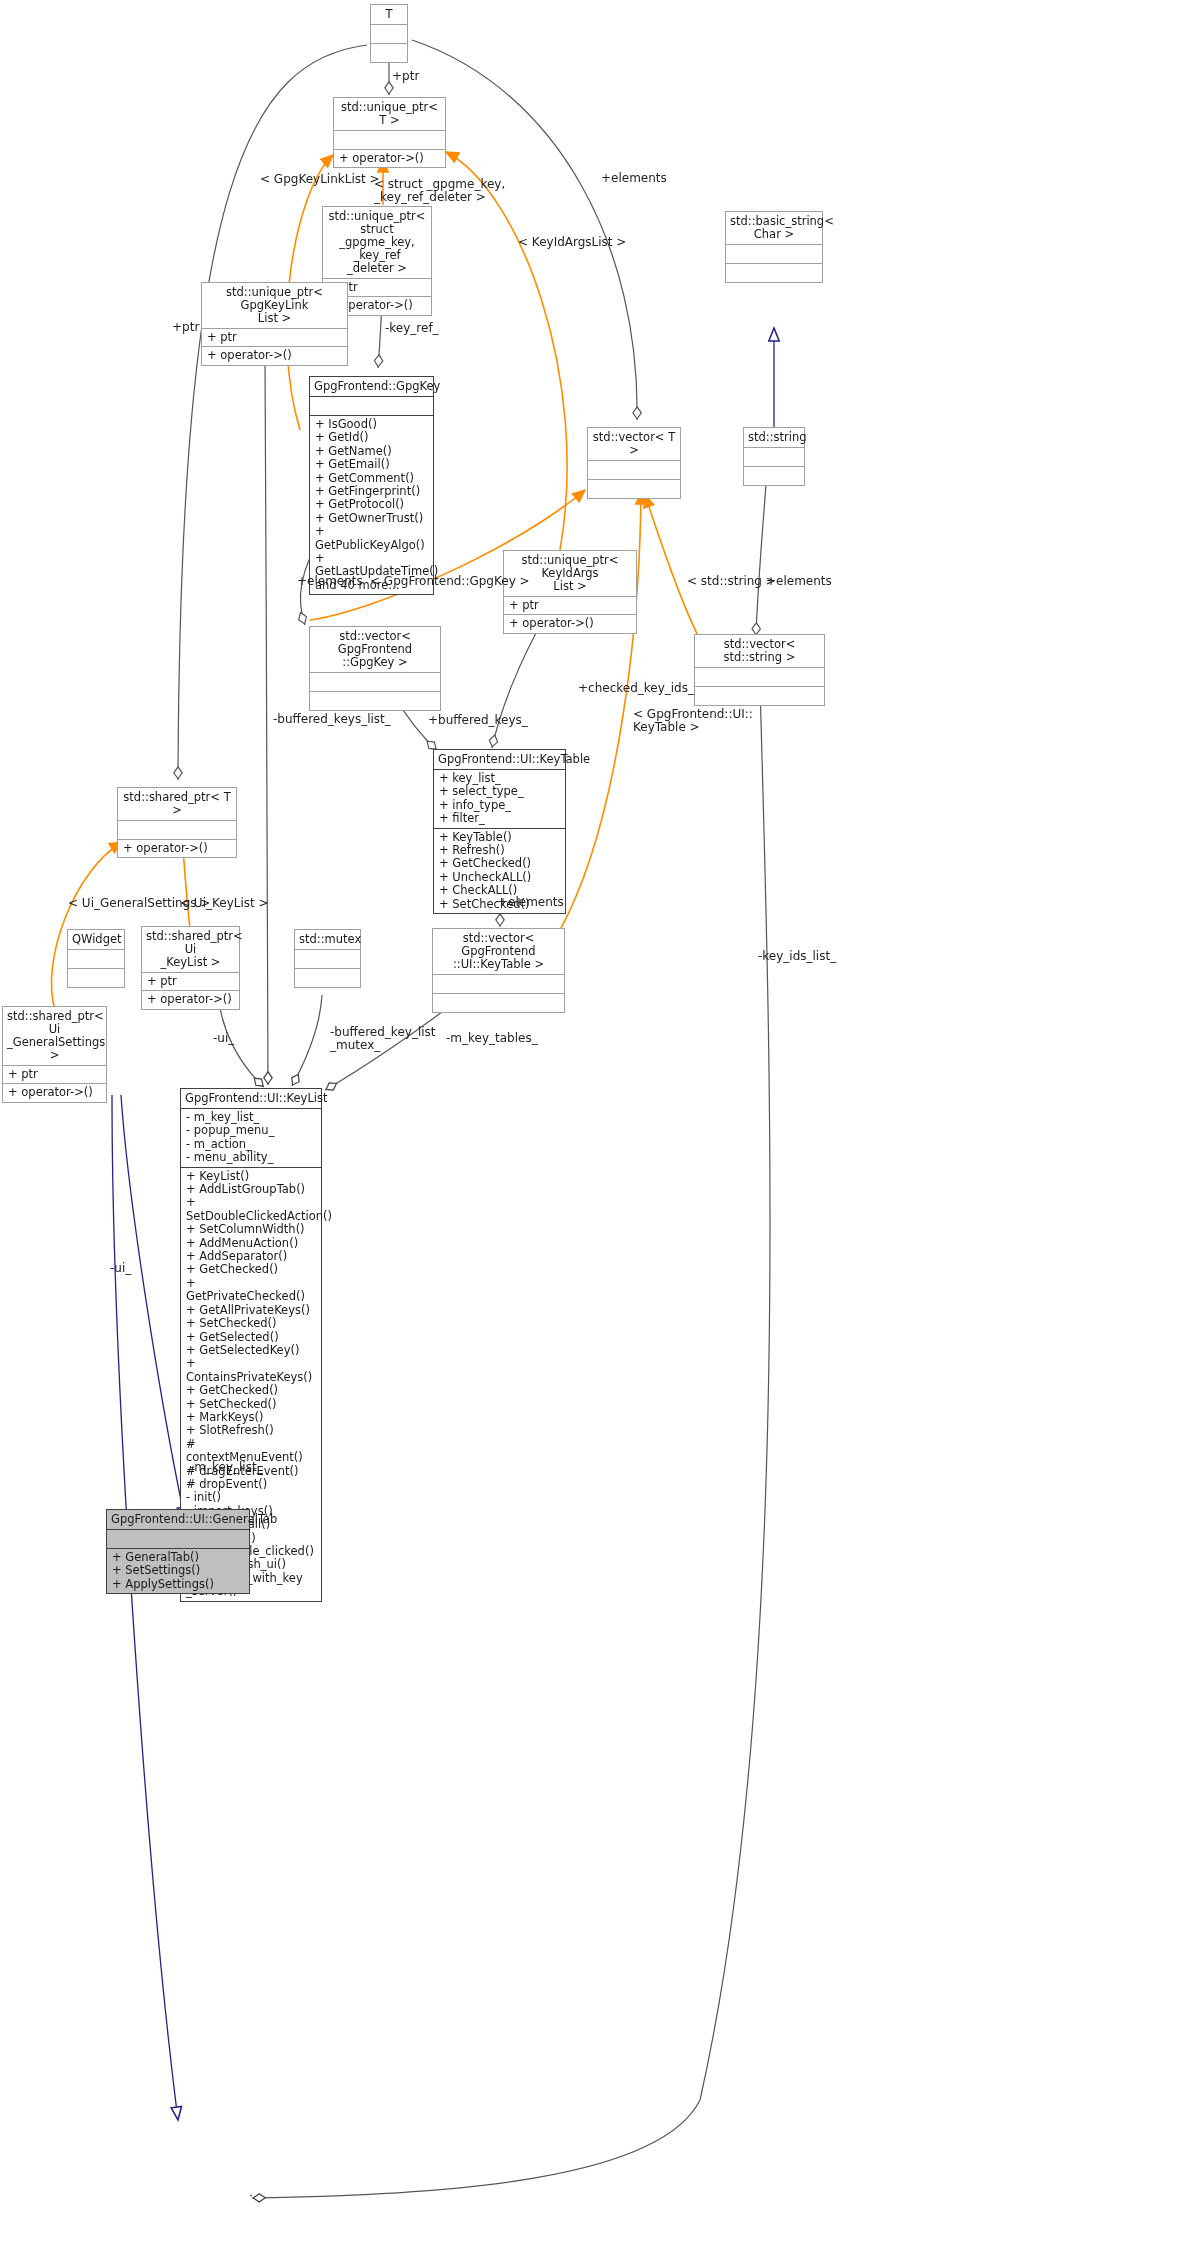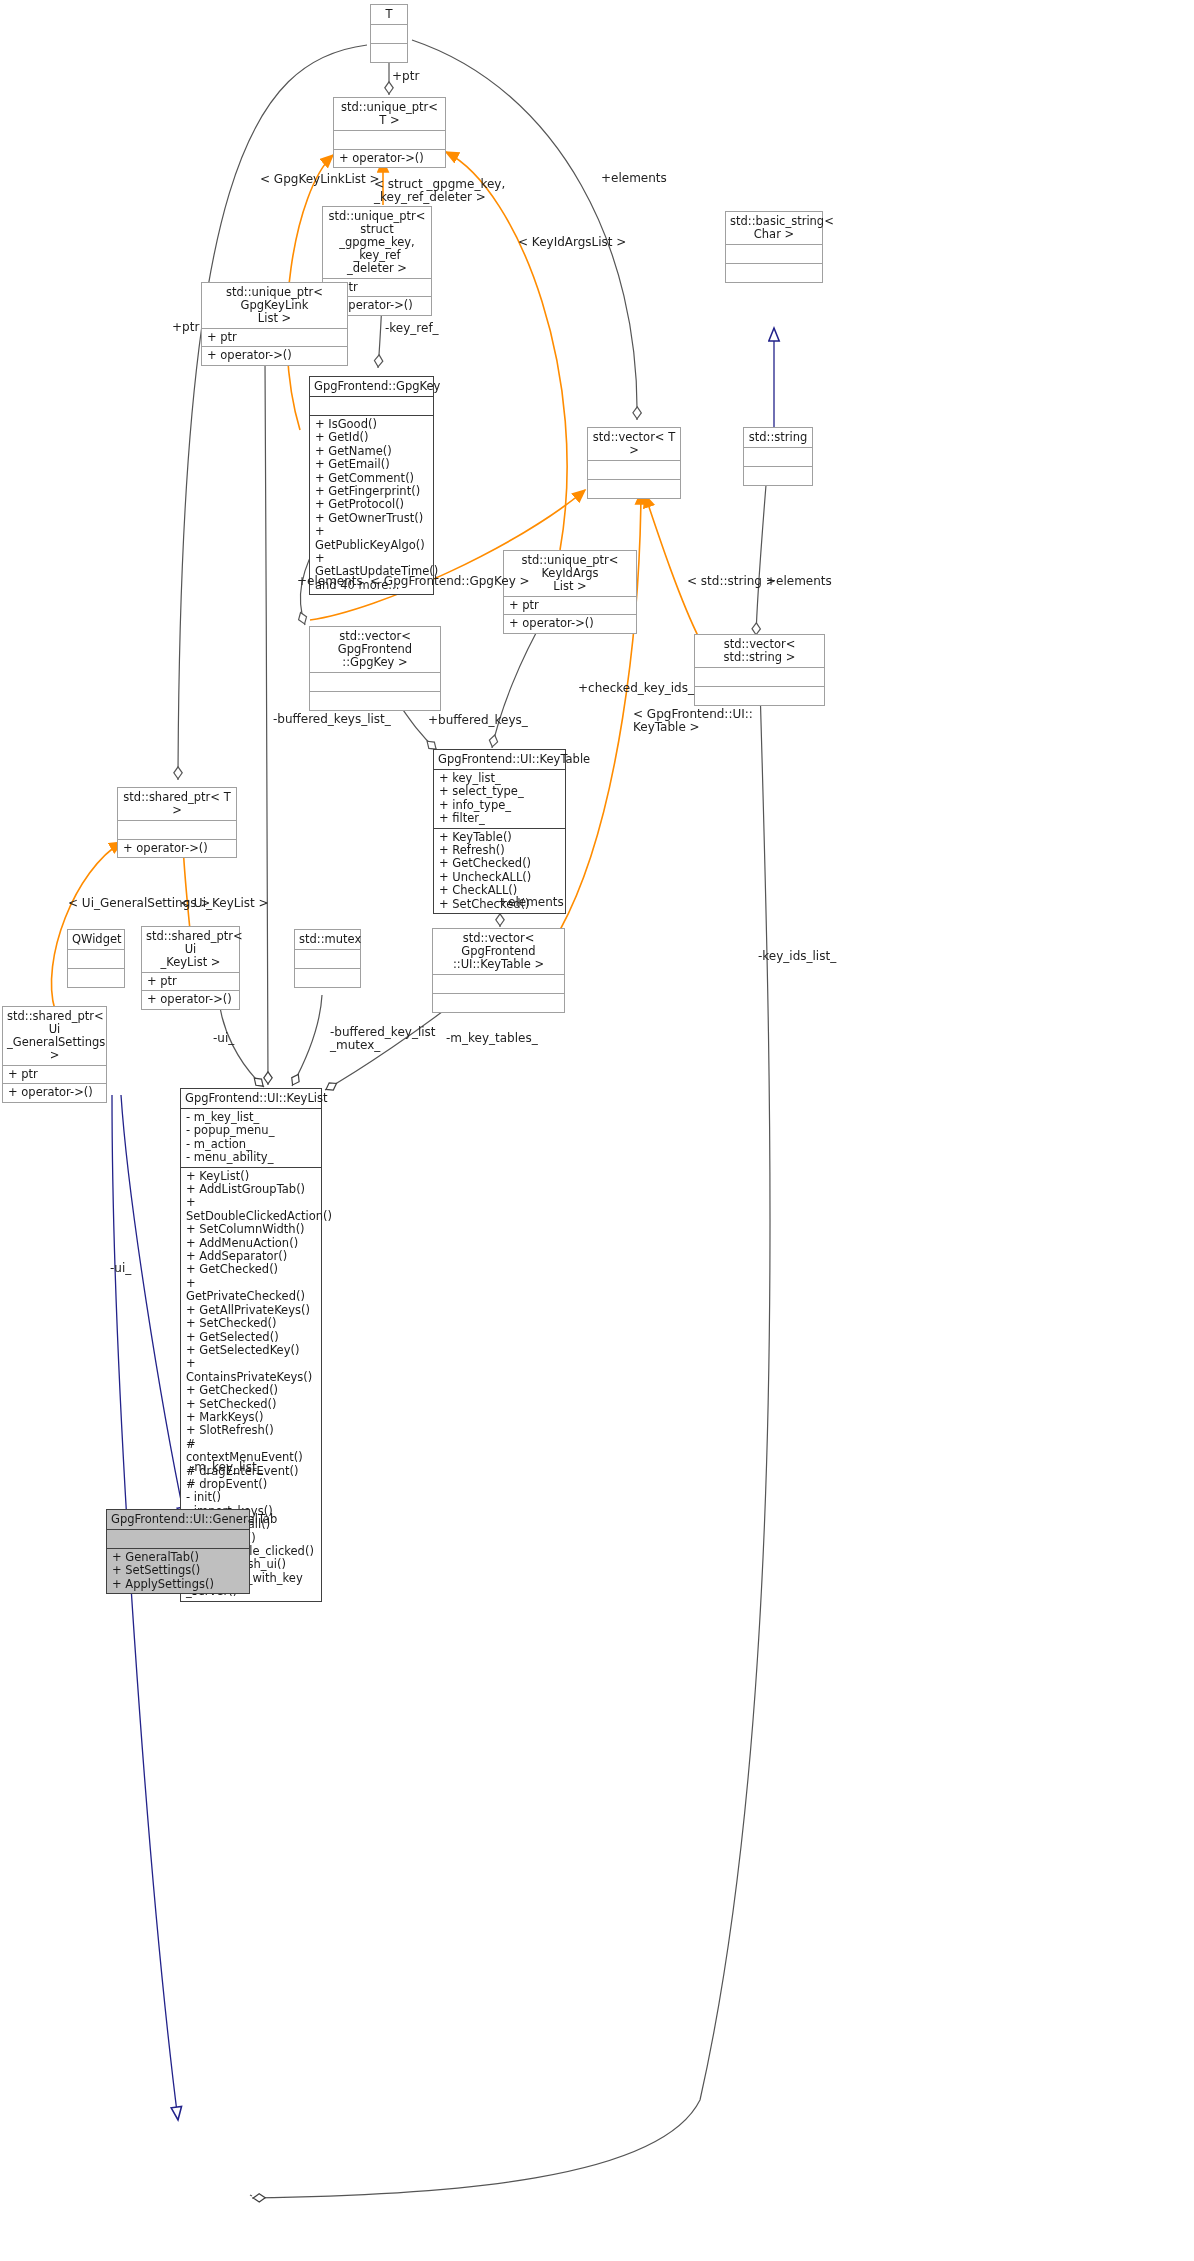--- a/index.html
+++ b/index.html
@@ -157,21 +157,21 @@
 and 40 more...</div>
   </div>
 
   <div class="node" style="left:725px;top:211px;width:98px;">
     <div class="title">std::basic_string&lt;
 Char &gt;</div>
     <div class="sec empty"></div>
     <div class="sec empty last"></div>
   </div>
 
-  <div class="node" style="left:743px;top:427px;width:70px;">
+  <div class="node" style="left:743px;top:427px;width:62px;">
     <div class="title">std::string</div>
     <div class="sec empty"></div>
     <div class="sec empty last"></div>
   </div>
 
   <div class="node" style="left:587px;top:427px;width:94px;">
     <div class="title">std::vector&lt; T &gt;</div>
     <div class="sec empty"></div>
     <div class="sec empty last"></div>
   </div>

